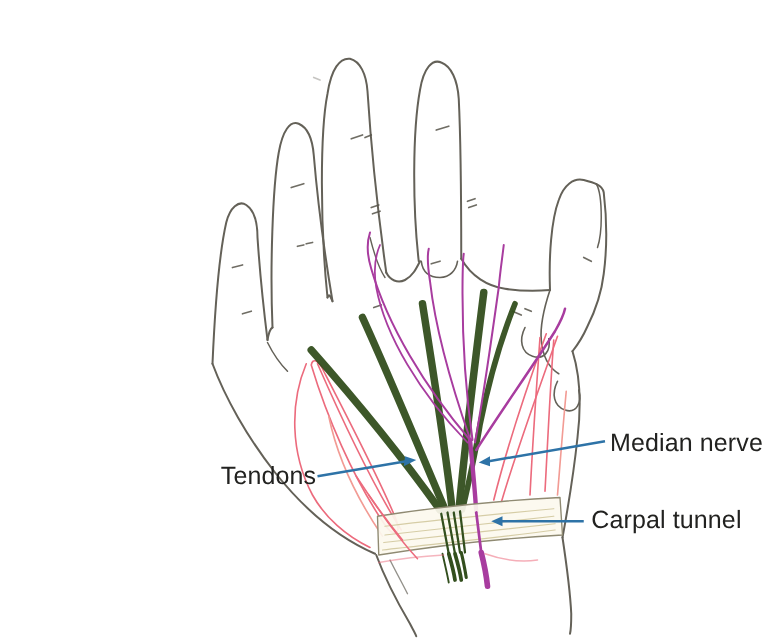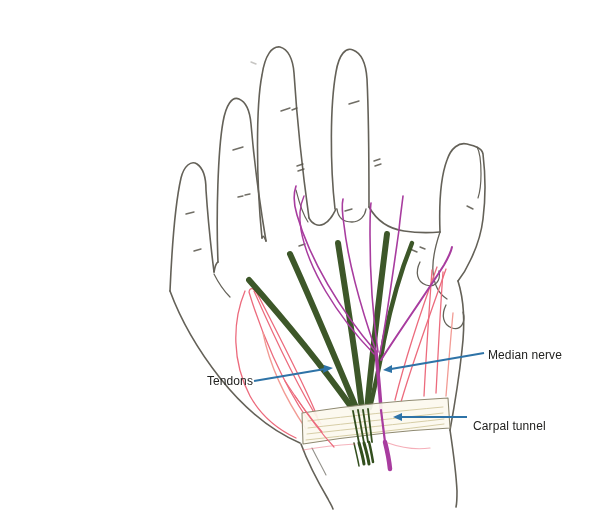--- a/index.html
+++ b/index.html
@@ -7,29 +7,29 @@
     position: relative;
     width: 610px;
     height: 515px;
     background: #ffffff;
     overflow: hidden;
     font-family: "Liberation Sans", sans-serif;
   }
   .stage svg { position: absolute; left: 0; top: 0; }
   .diagram-label {
     position: absolute;
-    font-size: 12px;
+    font-size: 20px;
     line-height: 19px;
     color: var(--label-text, #222220);
     white-space: nowrap;
     letter-spacing: 0.1px;
   }
   #label-tendons   { right: 357px; top: 372px; text-align: center; }
   #label-median    { left: 488px;  top: 346px; }
-  #label-carpal    { left: 473px;  top: 417px; }
+  #label-carpal    { left: 473px;  top: 407px; }
 
   
   .outline   { stroke: var(--outline, #57544a); fill: none; stroke-linecap: round; stroke-linejoin: round; }
   .pinkline  { stroke: var(--muscle-pink, #ec6b7d); fill: none; stroke-linecap: round; stroke-linejoin: round; }
   .tendon    { stroke: var(--tendon-green, #334f1e); fill: none; stroke-linecap: round; stroke-linejoin: round; }
   .nerve     { stroke: var(--nerve-magenta, #a83c9f); fill: none; stroke-linecap: round; stroke-linejoin: round; }
   .bandline  { stroke: var(--band-tan, #d6cda6); fill: none; stroke-linecap: round; }
   .arrowline { stroke: var(--arrow-blue, #2e73a7); fill: none; stroke-linecap: butt; }
   .arrowhead { fill: var(--arrow-blue, #2e73a7); stroke: none; }
 </style>

